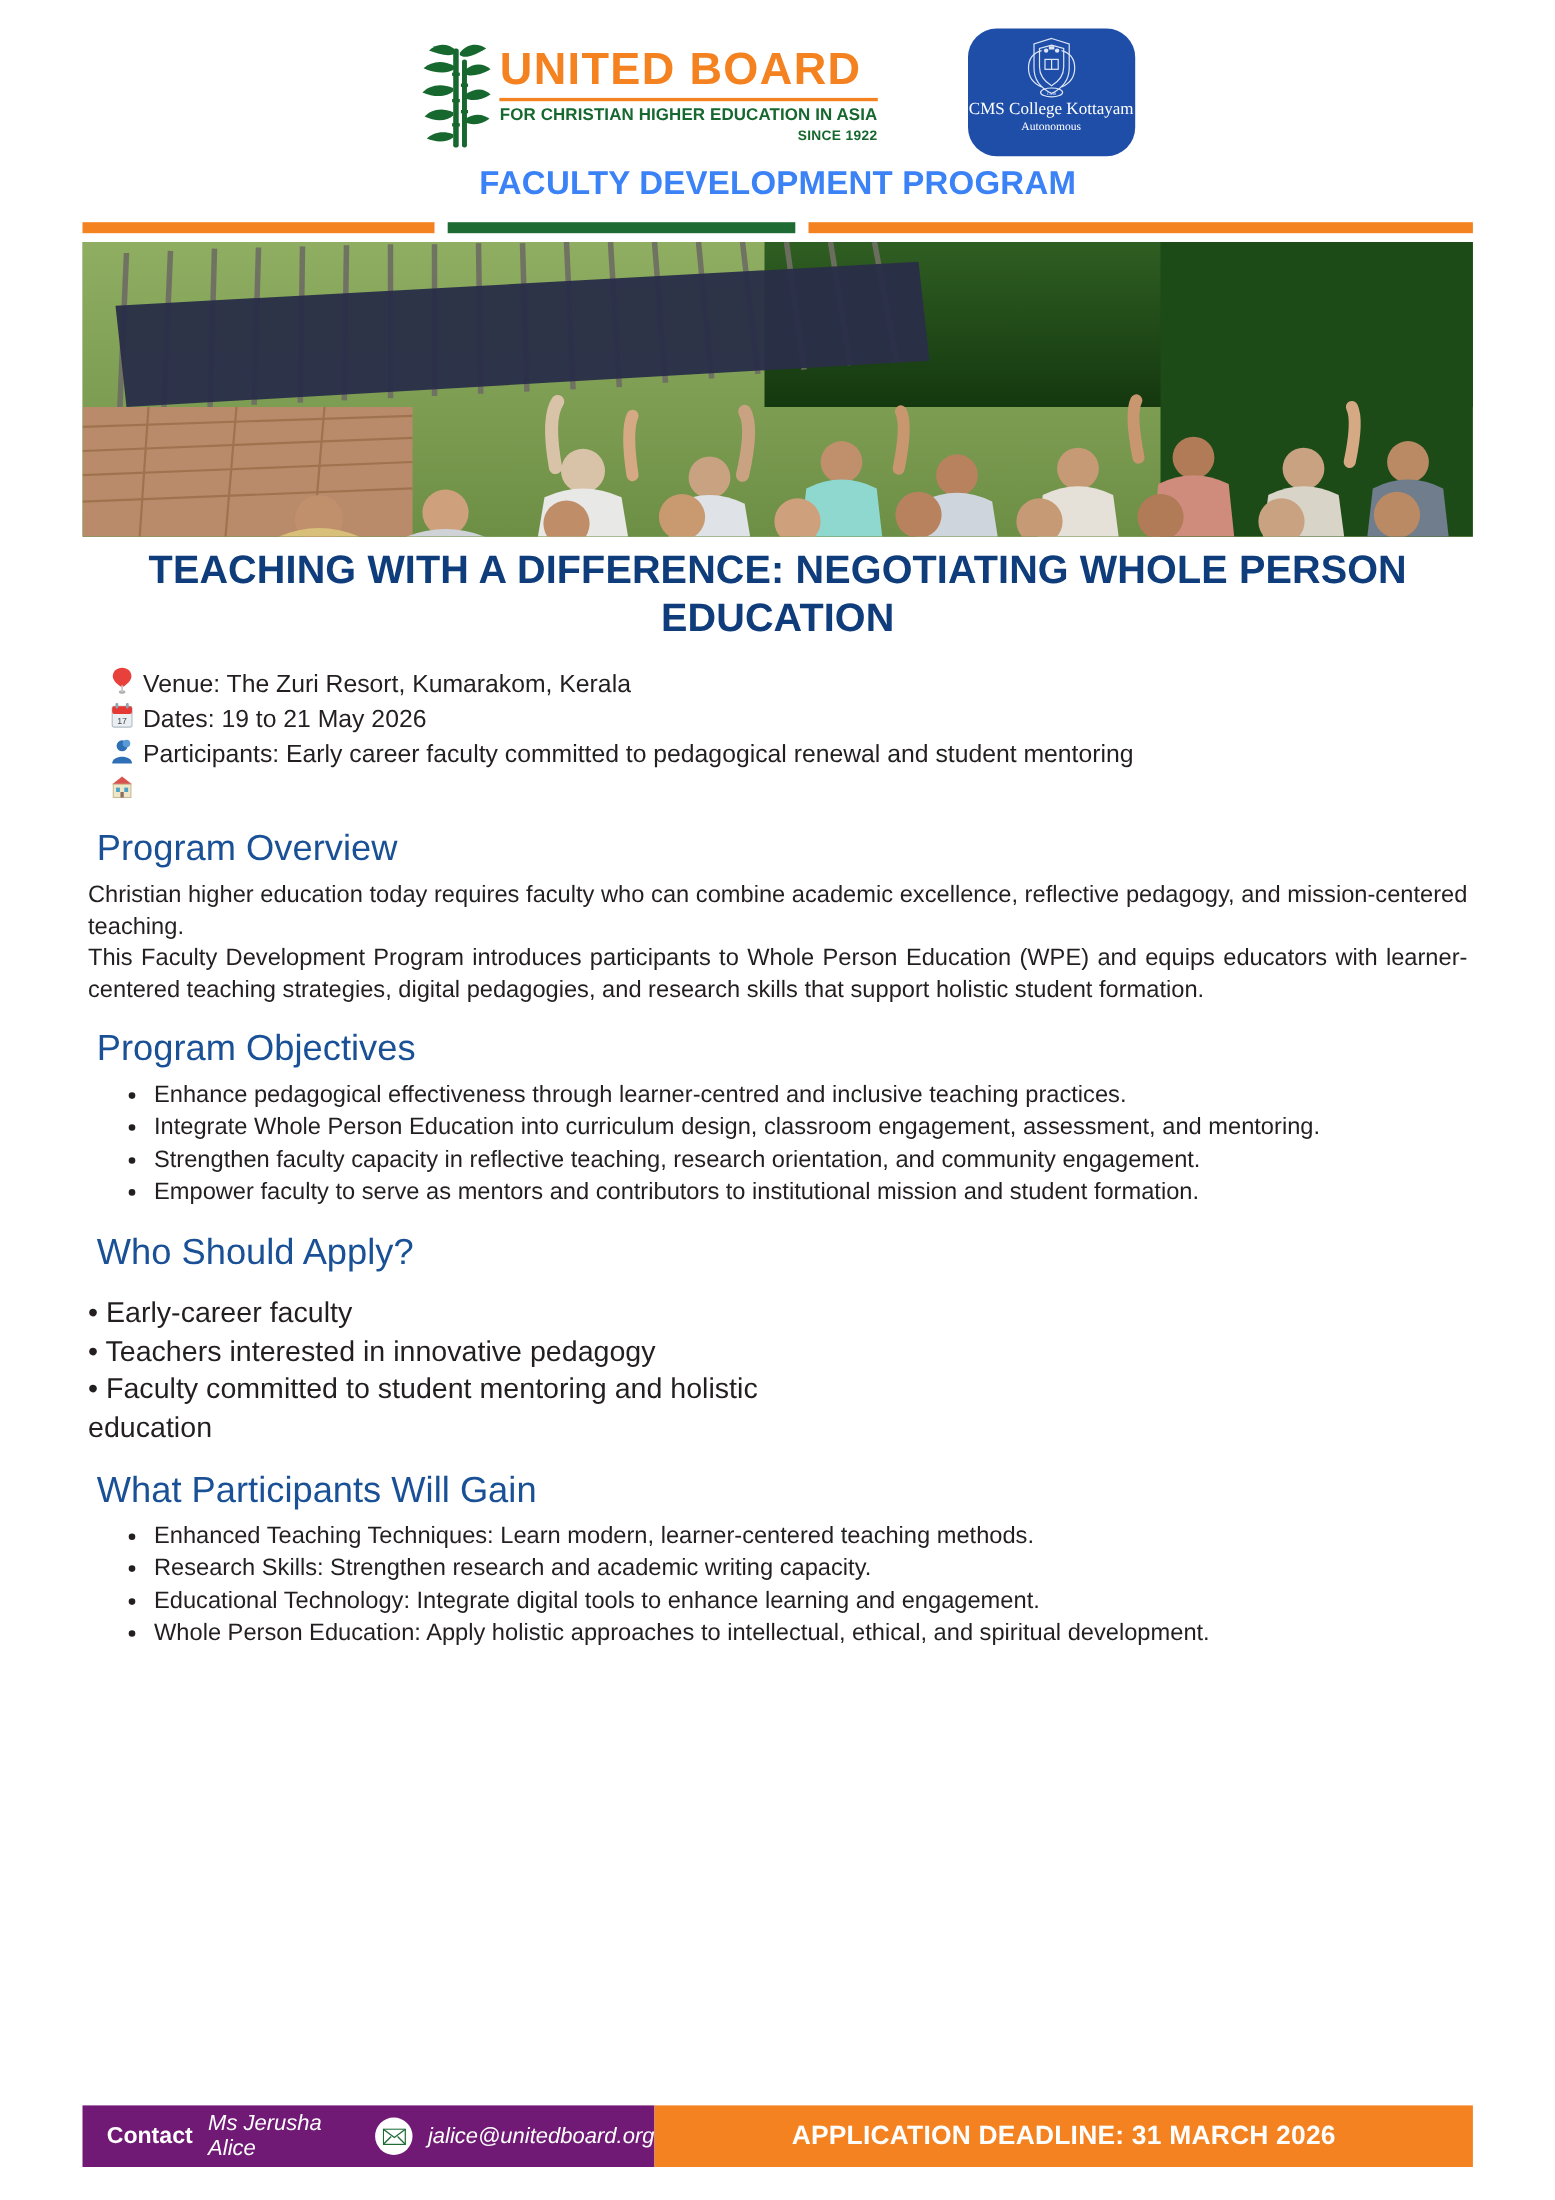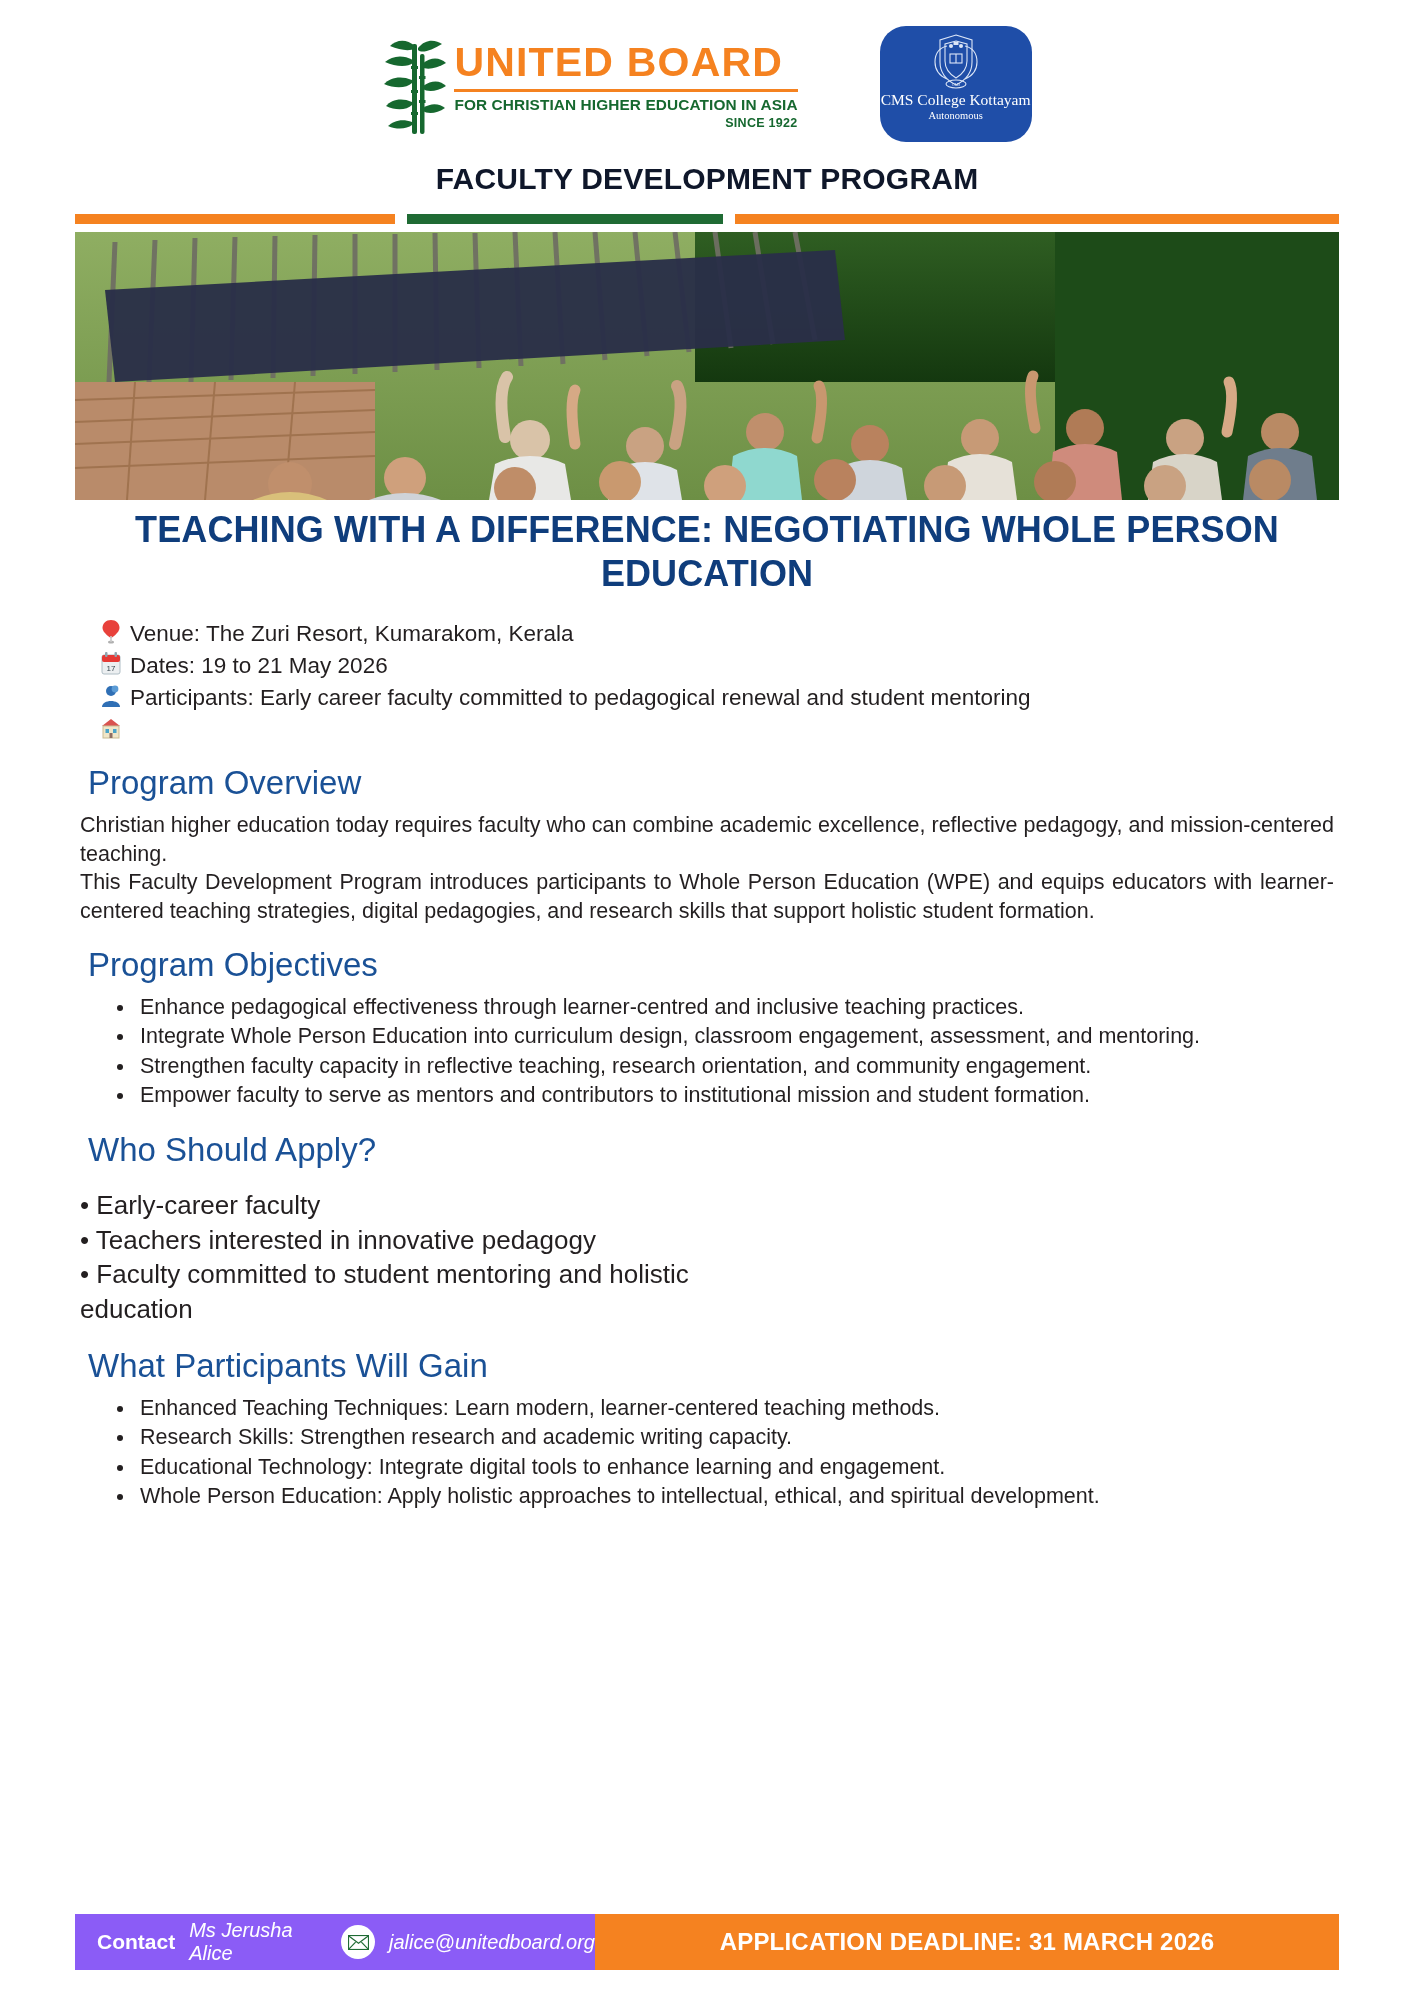--- a/index.html
+++ b/index.html
@@ -114,23 +114,23 @@
     font-size: 10.5px;
     line-height: 1;
     margin-top: 3px;
   }
 
   
   .fdp-title {
     text-align: center;
     font-size: 30px;
     font-weight: bold;
-    color: #0f172a;
+    color: #3b82f6;
     letter-spacing: 0.2px;
-    margin-top: 14px;
+    margin-top: 2px;
     font-family: "Liberation Sans", sans-serif;
   }
 
   
   .bars {
     display: flex;
     gap: 12px;
     margin: 18px 75px 0 75px;
   }
   .bar {
@@ -227,21 +227,21 @@
   
   .footer {
     position: absolute;
     left: 75px;
     right: 75px;
     bottom: 30px;
     height: 56px;
     display: flex;
   }
   .footer-green {
-    background: #8b5cf6;
+    background: #701a75;
     flex: 0 0 520px;
     display: flex;
     align-items: center;
     padding-left: 22px;
     gap: 14px;
     box-sizing: border-box;
   }
   .contact-label {
     color: #ffffff;
     font-size: 21px;

